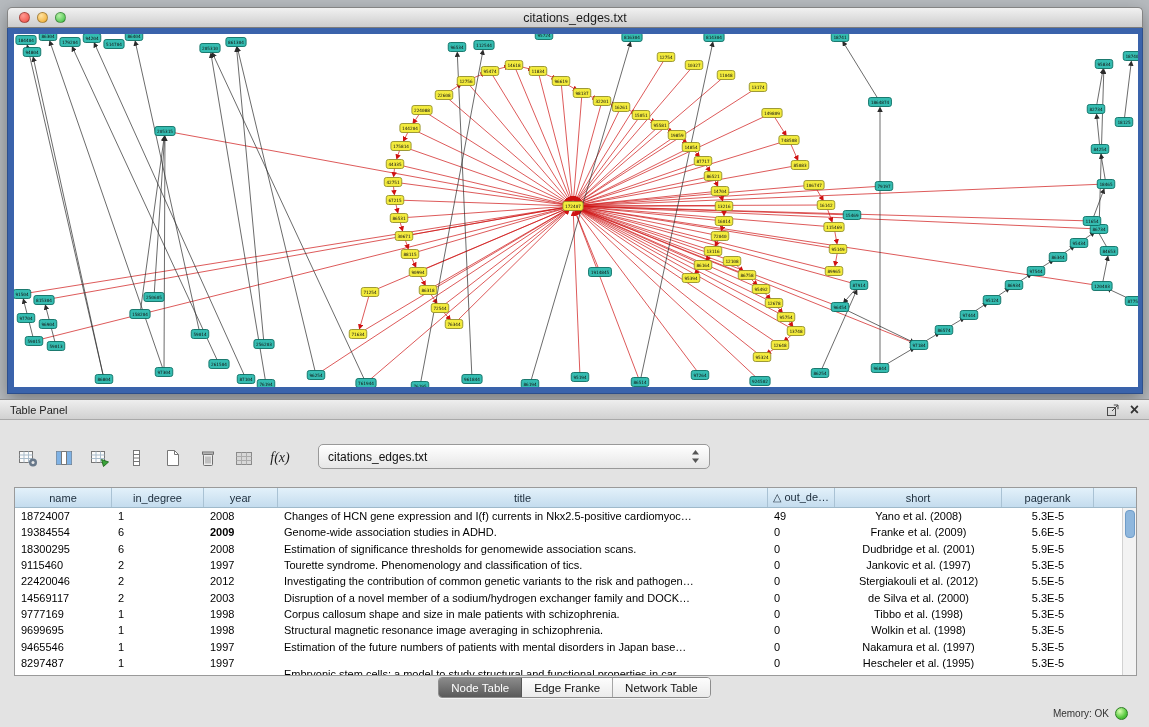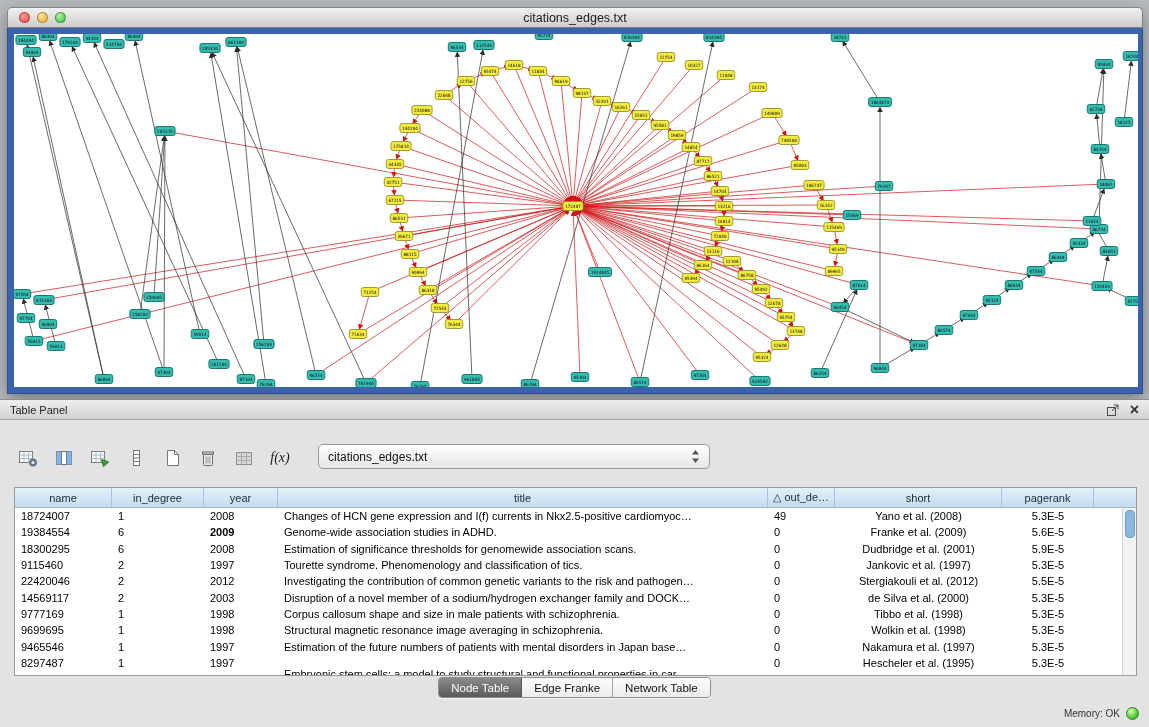--- a/index.html
+++ b/index.html
@@ -56,21 +56,21 @@
   .vscroll{position:absolute;right:0;top:20px;bottom:0;width:13px;background:#f3f3f3;border-left:1px solid #d2d2d2;}
   .vthumb{position:absolute;top:2px;left:2px;width:8px;height:26px;border-radius:4px;background:#8fb7dd;border:1px solid #6f9cc8;}
   
   .tabsrow{position:absolute;left:0;right:0;top:277px;display:flex;justify-content:center;}
   .seg{display:flex;border:1px solid #8d8d8d;border-radius:4px;overflow:hidden;height:19px;box-shadow:0 1px 0 rgba(255,255,255,.6);}
   .tab{font-size:11.5px;padding:0 12px;display:flex;align-items:center;color:#111;
     border-right:1px solid #a5a5a5;background:linear-gradient(#fdfdfd,#ebebeb);}
   .tab:last-child{border-right:none;}
   .tab.active{background:linear-gradient(#8b8b8b,#5a5a5a);color:#fff;border-right-color:#555;}
   
-  .statusbar{position:absolute;left:0;right:0;top:299px;height:29px;display:flex;align-items:center;justify-content:flex-end;padding-right:10px;gap:6px;box-sizing:border-box;}
+  .statusbar{position:absolute;left:0;right:11px;top:299px;height:29px;display:flex;align-items:center;justify-content:flex-end;padding-right:10px;gap:6px;box-sizing:border-box;}
   .memlabel{font-size:10px;color:#333;}
   .memdot{width:11px;height:11px;border-radius:50%;border:1px solid #2c7d24;
     background:radial-gradient(circle at 35% 30%,#d9ffb2,#55c83e 60%,#2f9e2a);}
   .ico{display:block;}
 </style>
 </head>
 <body>
 
 <div>
 

